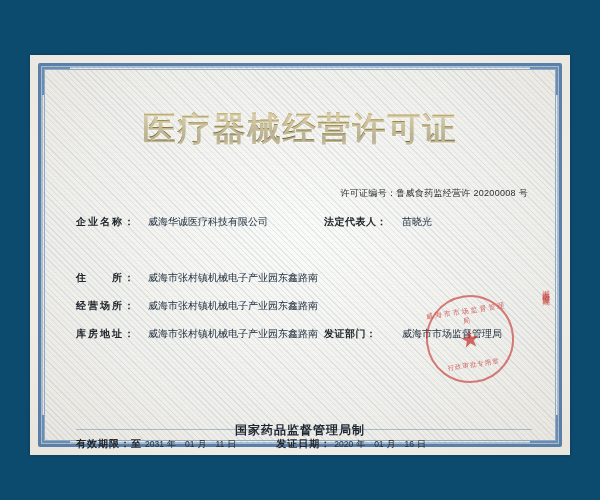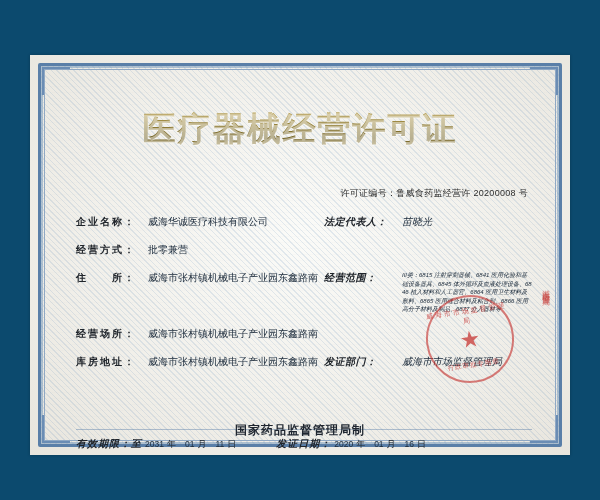--- a/index.html
+++ b/index.html
@@ -141,21 +141,20 @@
   }
   .col-l {
     width: 248px;
     display: flex;
     align-items: flex-start;
   }
   .col-r {
     flex: 1;
     display: flex;
     align-items: flex-start;
-    font-style: italic;
   }
   .lbl {
     width: 72px;
     flex: 0 0 72px;
     font-size: 10px;
     color: #20252b;
     font-weight: bold;
     letter-spacing: 2px;
     line-height: 14px;
   }
@@ -186,21 +185,20 @@
     align-items: center;
     font-size: 10px;
     color: #20252b;
     border-top: 1px solid rgba(90,127,168,0.45);
     padding-top: 7px;
   }
   .validity .lbl2 {
     font-weight: bold;
     letter-spacing: 1px;
     white-space: nowrap;
-    font-style: italic;
   }
   .validity .date {
     font-size: 8.5px;
     color: #1b2a3a;
     margin: 0 3px;
     white-space: nowrap;
   }
   .validity .unit {
     font-size: 9px;
     color: #20252b;
@@ -306,34 +304,26 @@
           <div class="lbl">企业名称：</div>
           <div class="val">威海华诚医疗科技有限公司</div>
         </div>
         <div class="col-r">
           <div class="lbl wide">法定代表人：</div>
           <div class="val">苗晓光</div>
         </div>
       </div>
 
       <div class="row">
-        <div class="col-l">
-          <div class="lbl">经营方式：</div>
-          <div class="val">批零兼营</div>
-        </div>
       </div>
 
       <div class="row">
         <div class="col-l">
           <div class="lbl">住　　所：</div>
           <div class="val">威海市张村镇机械电子产业园东鑫路南</div>
-        </div>
-        <div class="col-r">
-          <div class="lbl wide">经营范围：</div>
-          <div class="val small">III类：6815 注射穿刺器械、6841 医用化验和基础设备器具、6845 体外循环及血液处理设备、6846 植入材料和人工器官、6864 医用卫生材料及敷料、6865 医用缝合材料及粘合剂、6866 医用高分子材料及制品、6877 介入器材等</div>
         </div>
       </div>
 
       <div class="row">
         <div class="col-l">
           <div class="lbl">经营场所：</div>
           <div class="val">威海市张村镇机械电子产业园东鑫路南</div>
         </div>
         <div class="col-r"></div>
       </div>

